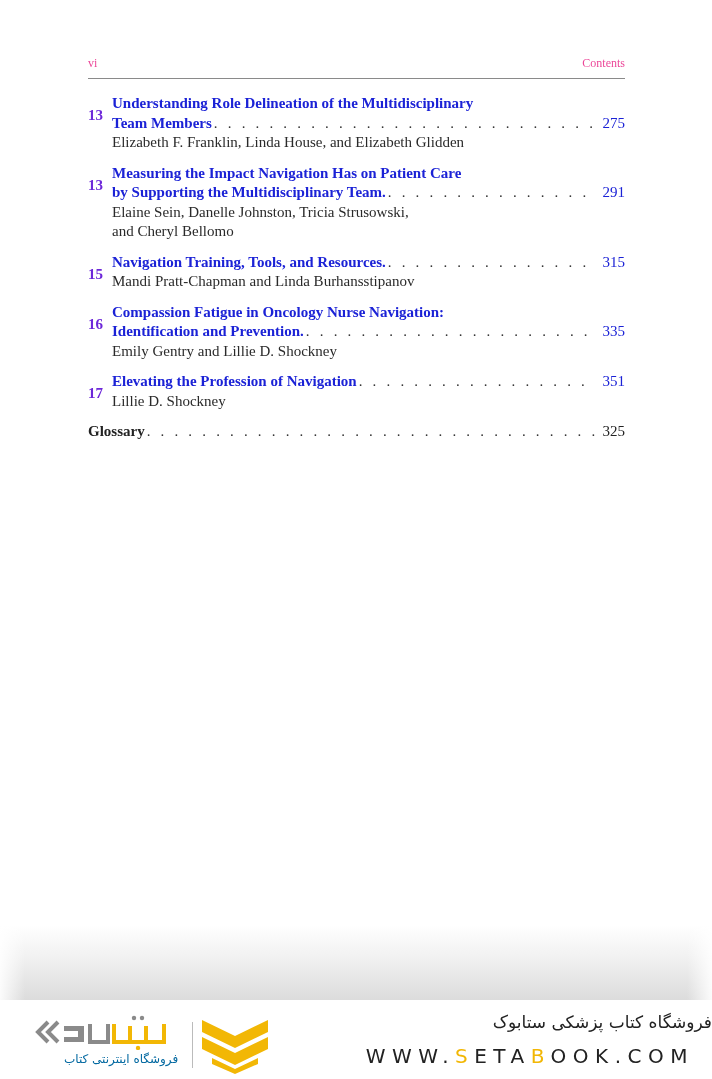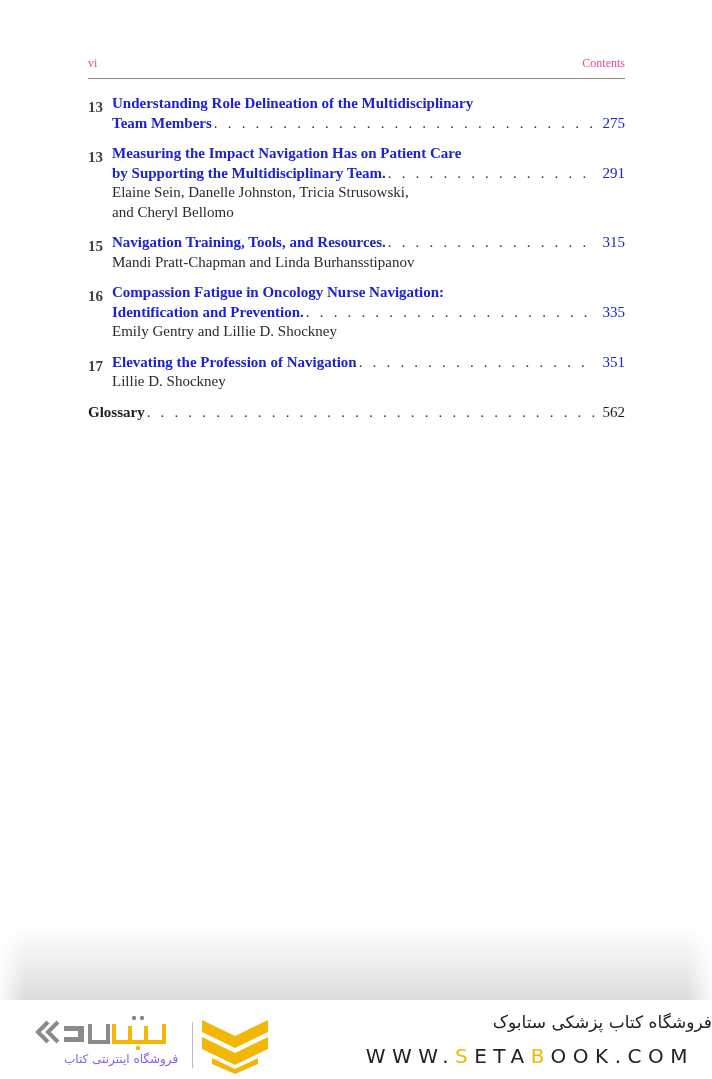--- a/index.html
+++ b/index.html
@@ -13,21 +13,21 @@
     .run-head {
       position: absolute; left: 88px; top: 56px; width: 537px; height: 22px;
       font-family: Liberation Serif, serif; font-size: 12px; color: #ec4899;
       border-bottom: 1.5px solid #8a8a8a;
     }
     .run-head .left { position: absolute; left: 0; top: 0; }
     .run-head .right { position: absolute; right: 0; top: 0; }
 
     .toc { position: absolute; left: 88px; top: 94px; width: 537px; }
     .entry { position: relative; margin-bottom: 11px; font-size: 15px; line-height: 19.5px; }
-    .num { position: absolute; left: 0; top: 4px; width: 32px; color: #404040; font-weight: bold; }
+    .num { position: absolute; left: 0; top: 12px; width: 32px; color: #6d28d9; font-weight: bold; }
     .body { margin-left: 24px; }
     .title-line { color: #1b22d6; font-weight: bold; white-space: nowrap; }
     .row { display: flex; align-items: flex-start; }
     .row .t { color: #1b22d6; font-weight: bold; white-space: nowrap; }
     .leader { flex: 1; overflow: hidden; white-space: nowrap; color: #333; letter-spacing: 3.2px; margin: 0 6px 0 2px; font-weight: normal; }
     .pg { color: #1b22d6; font-weight: normal; min-width: 24px; text-align: right; }
     .authors { color: #2a2a2a; }
     .glossary { position: relative; margin-top: 4px; font-size: 15px; line-height: 19.5px; }
     .glossary .t { color: #222; font-weight: bold; }
     .glossary .pg { color: #222; }
@@ -38,21 +38,21 @@
     }
     .shade::before, .shade::after {
       content: ""; position: absolute; top: 0; width: 25px; height: 75px;
     }
     .shade::before { left: 0; background: linear-gradient(to right, rgba(255,255,255,0.9), rgba(255,255,255,0)); }
     .shade::after { right: 0; background: linear-gradient(to left, rgba(255,255,255,0.9), rgba(255,255,255,0)); }
 
     .footer { position: absolute; left: 0; top: 1000px; width: 712px; height: 79px; background: #fff; }
     .logo { position: absolute; left: 34px; top: 14px; width: 240px; height: 60px; }
     .logo-text { position: absolute; left: 0; top: 0; width: 140px; height: 36px; }
-    .logo-sub { position: absolute; left: 30px; top: 38px; font-family: "DejaVu Sans", sans-serif; font-size: 12px; color: #8b5cf6; direction: rtl; }
+    .logo-sub { position: absolute; left: 30px; top: 38px; font-family: "DejaVu Sans", sans-serif; font-size: 12px; color: #0369a1; direction: rtl; }
     .logo-divider { position: absolute; left: 158px; top: 8px; width: 1px; height: 46px; background: #bbb; }
     .logo-mark { position: absolute; left: 168px; top: 6px; }
     .shop-title {
       position: absolute; right: 0; top: 12px; font-family: "DejaVu Sans", sans-serif;
       font-size: 17px; color: #222; direction: rtl;
     }
     .shop-url {
       position: absolute; right: 18px; top: 44px; font-family: "DejaVu Sans", sans-serif;
       font-size: 20px; letter-spacing: 6.5px; color: #222;
     }
@@ -71,20 +71,21 @@
 
     <div class="entry">
       <span class="num">13</span>
       <div class="body">
         <div class="title-line">Understanding Role Delineation of the Multidisciplinary</div>
         <div class="row">
           <span class="t">Team Members</span>
           <span class="leader">. . . . . . . . . . . . . . . . . . . . . . . . . . . . . . . . . . . . . . . . . . . . . . . . . . . . . . . . . . . . . . . . . . . . . . . . . . . .</span>
           <span class="pg">275</span>
         </div>
+        <div class="authors">Elizabeth F. Franklin, Linda House, and Elizabeth Glidden</div>
       </div>
     </div>
 
     <div class="entry">
       <span class="num">13</span>
       <div class="body">
         <div class="title-line">Measuring the Impact Navigation Has on Patient Care</div>
         <div class="row">
           <span class="t">by Supporting the Multidisciplinary Team.</span>
           <span class="leader">. . . . . . . . . . . . . . . . . . . . . . . . . . . . . . . . . . . . . . . . . . . . . . . . . . . . . . . . . . . . . . . . . . . . . . . . . . . .</span>
@@ -129,21 +130,21 @@
           <span class="pg">351</span>
         </div>
         <div class="authors">Lillie D. Shockney</div>
       </div>
     </div>
 
     <div class="glossary">
       <div class="row">
         <span class="t">Glossary</span>
         <span class="leader">. . . . . . . . . . . . . . . . . . . . . . . . . . . . . . . . . . . . . . . . . . . . . . . . . . . . . . . . . . . . . . . . . . . . . . . . . . . .</span>
-        <span class="pg">562</span>
+        <span class="pg">325</span>
       </div>
     </div>
   </div>
 </div>
 
 <div class="shade"></div>
 
 <div class="footer">
   <div class="logo">
     <svg class="logo-text" width="140" height="36" viewBox="0 0 140 36">

